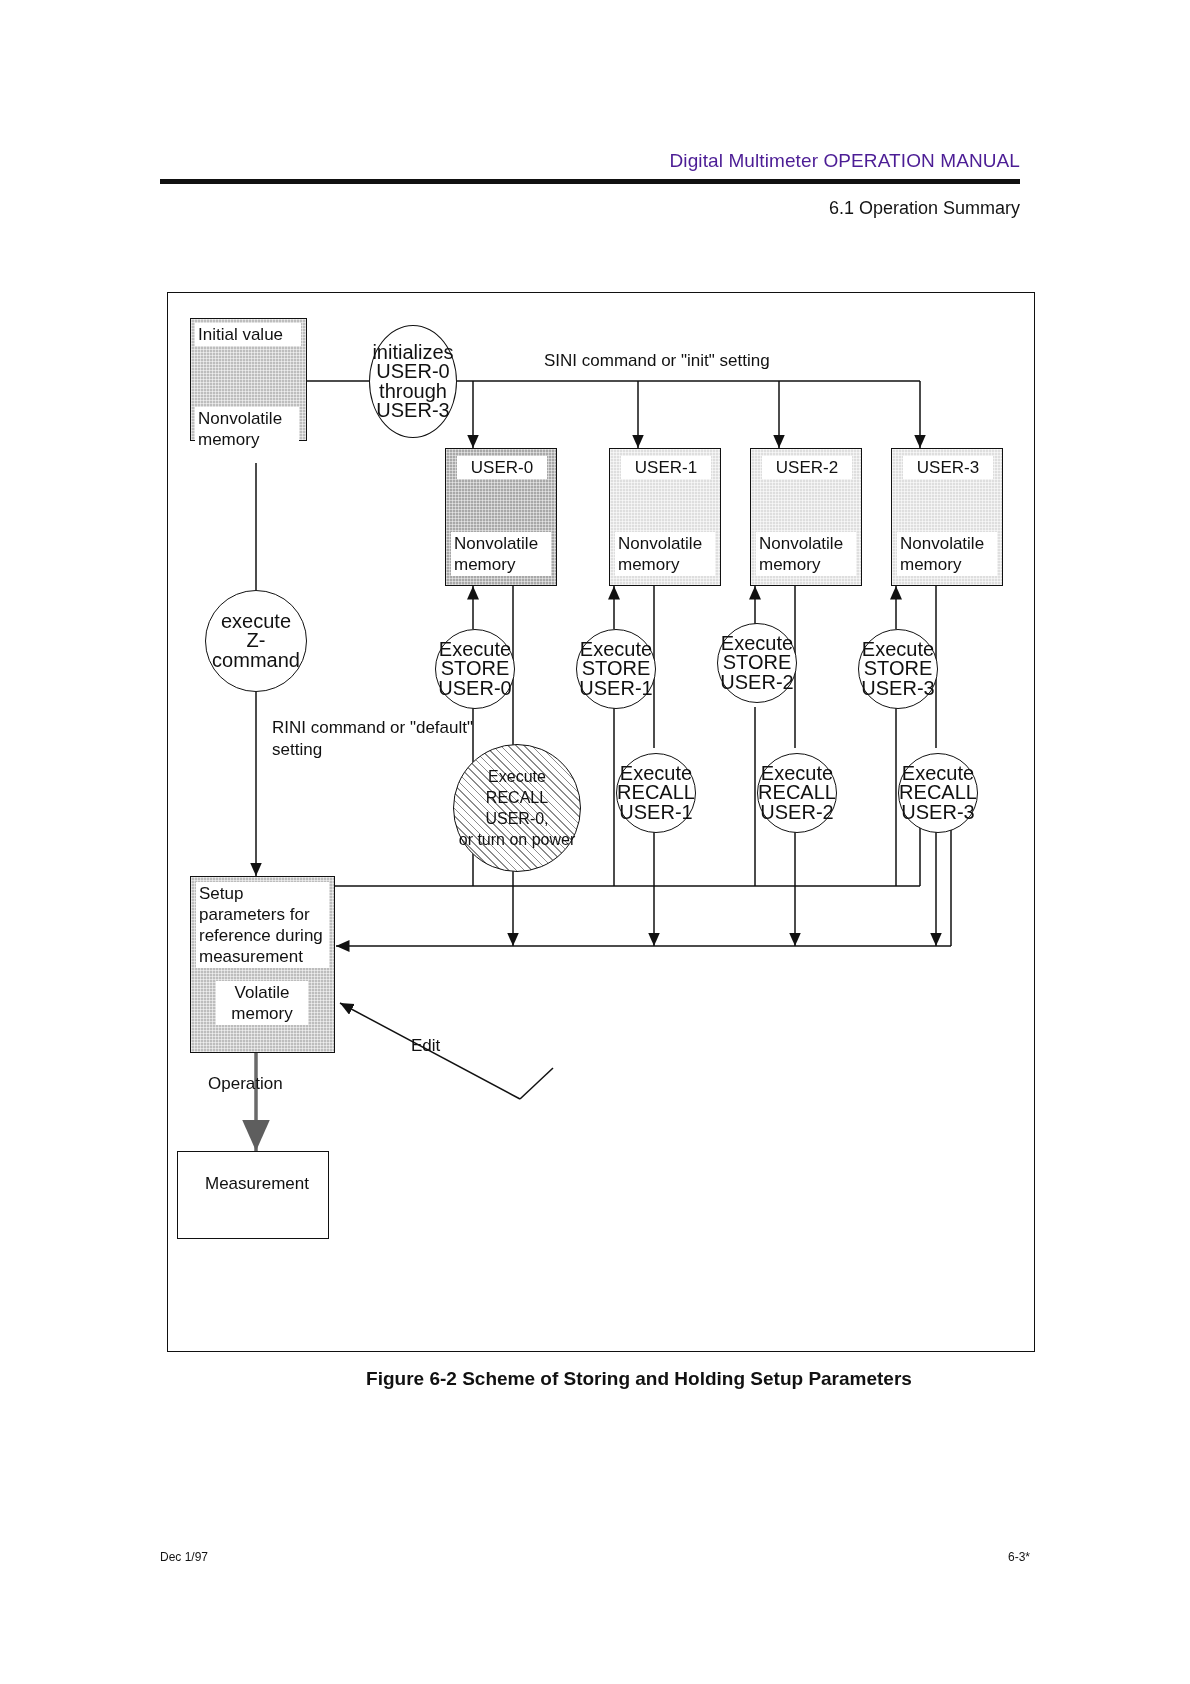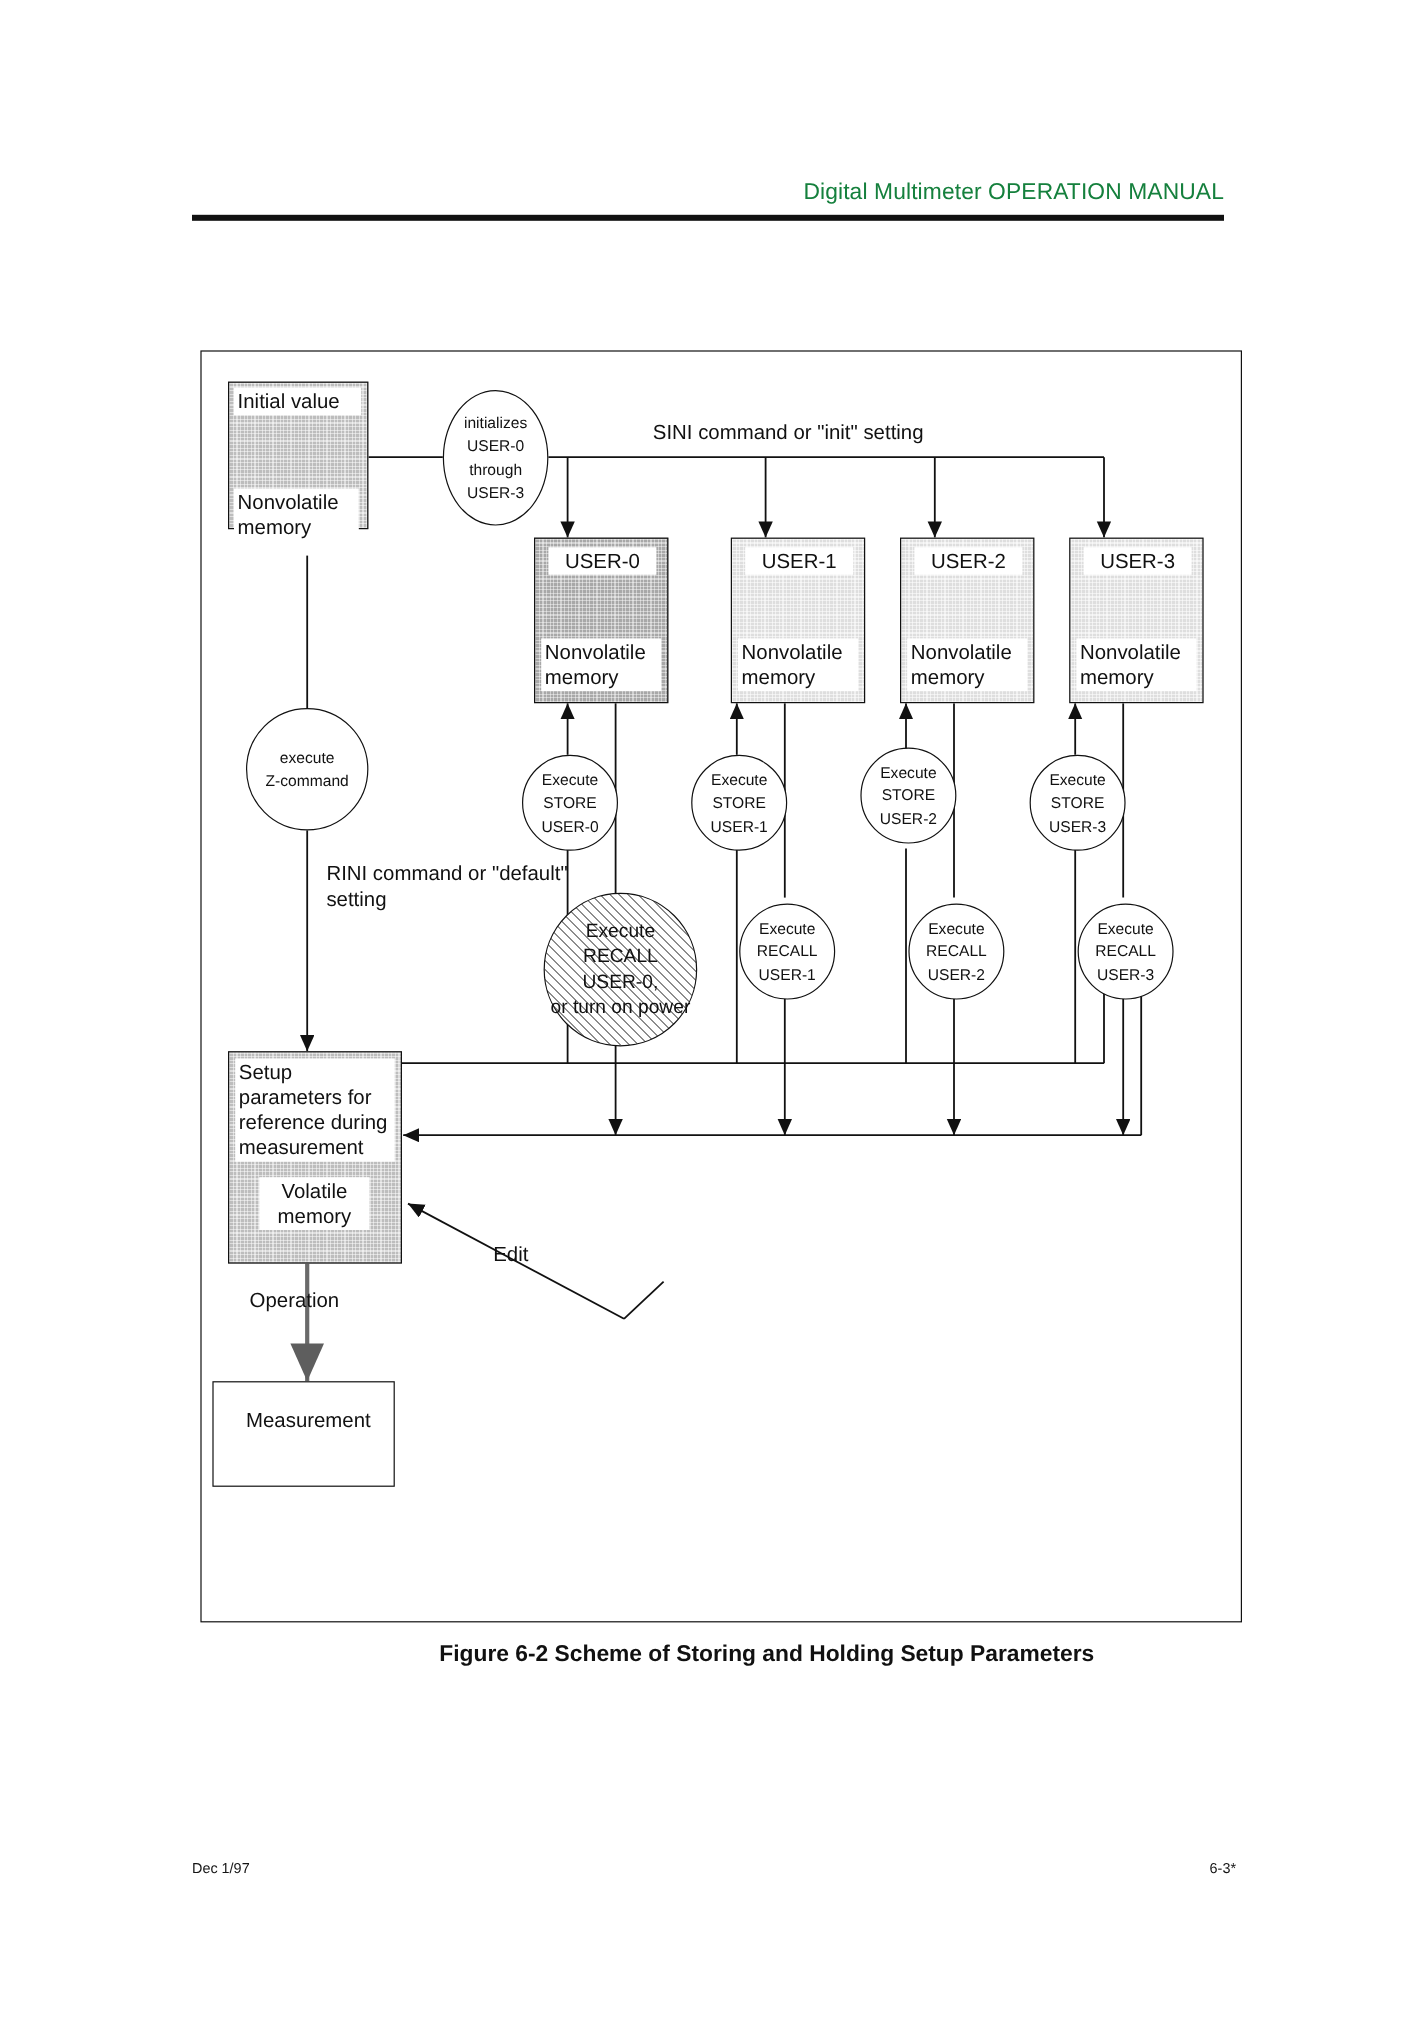--- a/index.html
+++ b/index.html
@@ -20,21 +20,21 @@
   .page-header {
     position: absolute;
     left: 160px;
     top: 150px;
     width: 860px;
   }
   .header-title {
     text-align: right;
     font-size: 19px;
     letter-spacing: 0.1px;
-    color: #15803d;
+    color: #4c1d95;
   }
   .header-rule {
     margin-top: 7px;
     height: 5px;
     background: #111111;
     width: 100%;
   }
   .header-sub {
     margin-top: 14px;
     text-align: right;
@@ -104,21 +104,21 @@
   
   .ellipse {
     position: absolute;
     border: 1.4px solid #111111;
     border-radius: 50%;
     background: #ffffff;
     display: flex;
     align-items: center;
     justify-content: center;
     text-align: center;
-    font-size: 13px;
+    font-size: 20px;
     line-height: 19.5px;
     color: #111111;
     white-space: pre-line;
     box-sizing: border-box;
   }
   .ellipse.hatch {
     background-color: #e2e2e2;
     background-image: repeating-linear-gradient(45deg,
         #8d8d8d 0px, #8d8d8d 1.1px, #ffffff 1.1px, #ffffff 5.5px);
   }
@@ -177,20 +177,21 @@
     font-size: 12px;
     color: #141414;
   }
 </style>
 </head>
 <body>
 
 <div class="page-header">
   <div class="header-title">Digital Multimeter OPERATION MANUAL</div>
   <div class="header-rule"></div>
+  <div class="header-sub">6.1 Operation Summary</div>
 </div>
 
 <div class="figure-frame">
 
   <svg class="svg-layer" viewBox="0 0 866 1058">
     <defs>
       <marker id="arrow" markerWidth="11" markerHeight="11" refX="9" refY="4" orient="auto">
         <path d="M0,0 L9,4 L0,8 z" fill="#111"></path>
       </marker>
       <marker id="arrowg" markerWidth="11" markerHeight="11" refX="9" refY="4" orient="auto">

